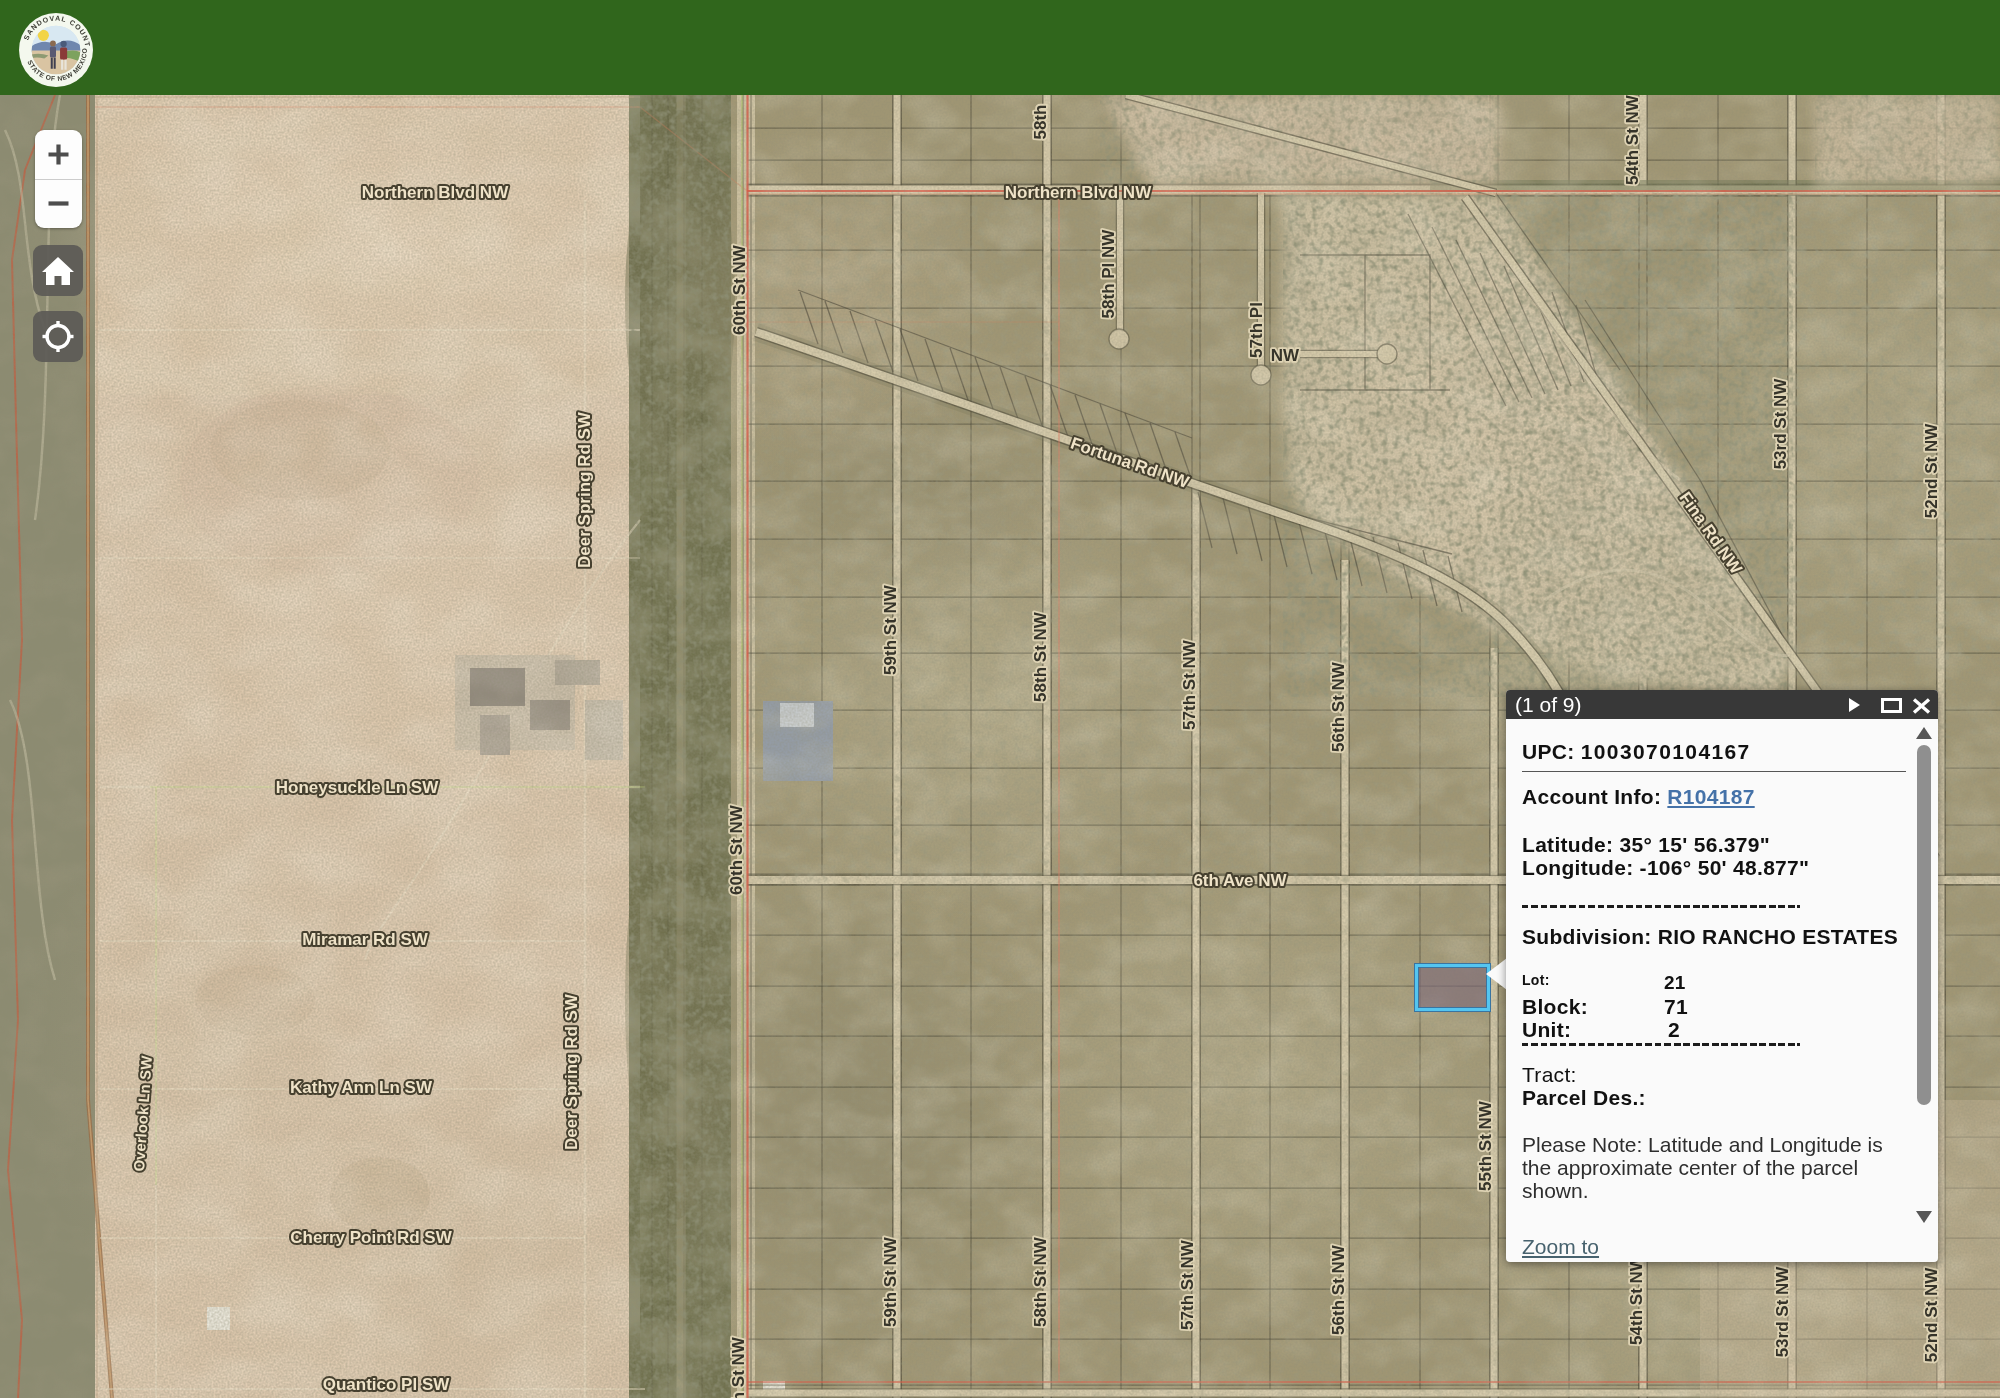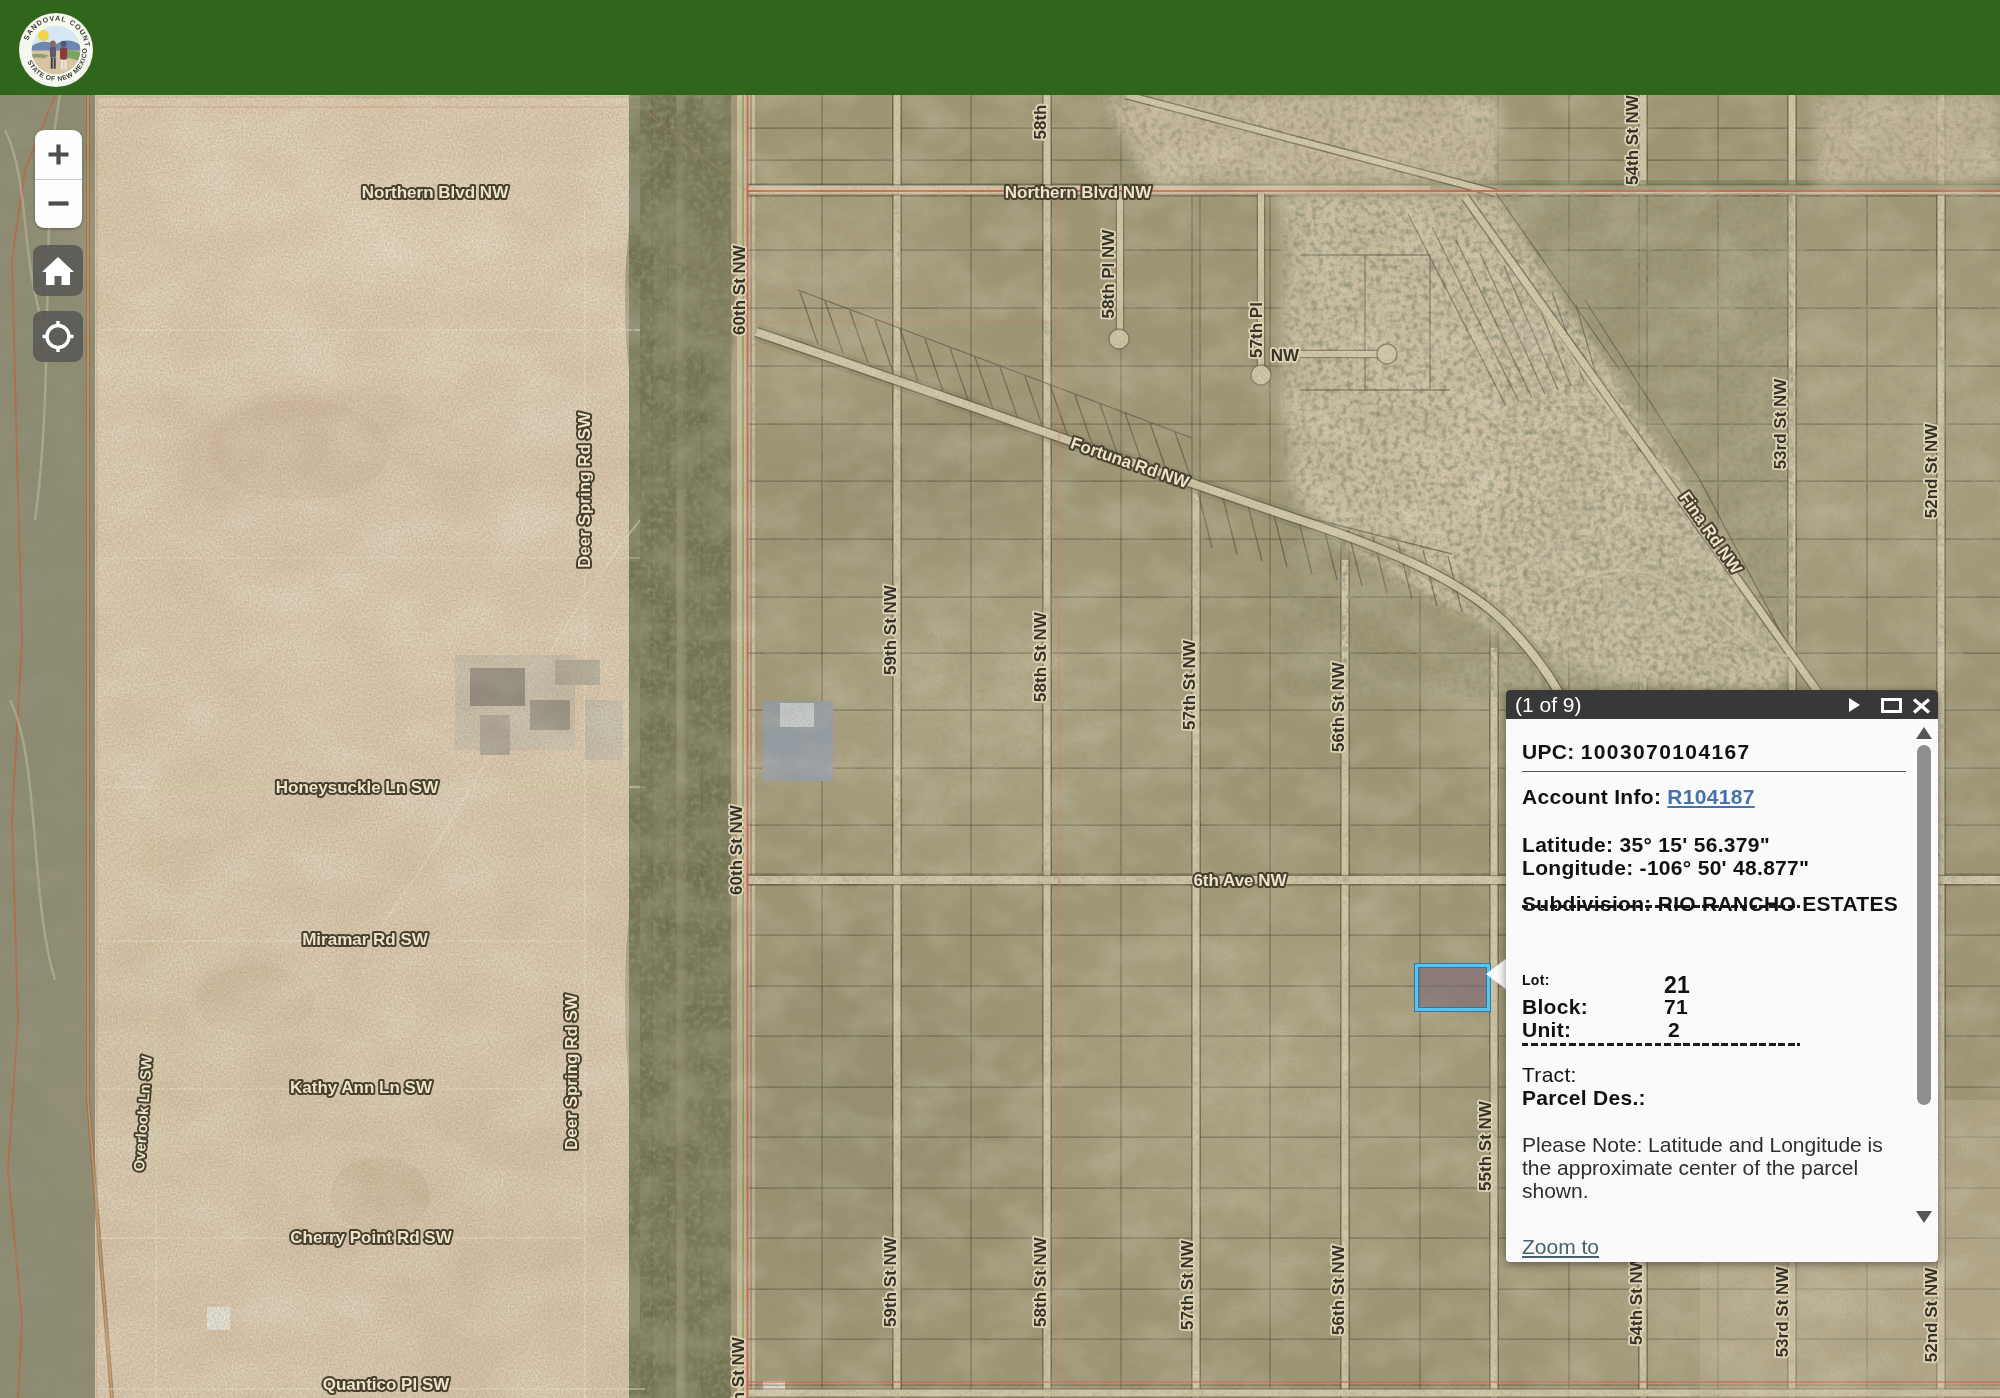--- a/index.html
+++ b/index.html
@@ -541,24 +541,24 @@
 <div class="abs" style="left:1522px;top:771px;width:384px;height:1px;background:#555555;"></div>
 
 <div class="abs" style="left:1522px;top:785px;font-size:21px;letter-spacing:0.3px;font-weight:bold;color:#111111;">Account Info: <span style="color:#4572a8;text-decoration:underline;">R104187</span></div>
 
 <div class="abs" style="left:1522px;top:833px;font-size:21px;letter-spacing:0.3px;font-weight:bold;color:#111111;">Latitude: 35° 15' 56.379"</div>
 
 <div class="abs" style="left:1522px;top:856px;font-size:21px;letter-spacing:0.3px;font-weight:bold;color:#111111;">Longitude: -106° 50' 48.877"</div>
 
 <div class="abs" style="left:1522px;top:905px;width:278px;height:3px;background:repeating-linear-gradient(90deg,#1c1c1c 0 6.5px,transparent 6.5px 9.5px);"></div>
 
-<div class="abs" style="left:1522px;top:892px;font-size:21px;letter-spacing:0.3px;font-weight:bold;color:#111111;">Subdivision: RIO RANCHO ESTATES</div>
+<div class="abs" style="left:1522px;top:925px;font-size:21px;letter-spacing:0.3px;font-weight:bold;color:#111111;">Subdivision: RIO RANCHO ESTATES</div>
 
 <div class="abs" style="left:1522px;top:972px;font-size:14px;letter-spacing:0.3px;font-weight:bold;color:#111111;">Lot:</div>
-<div class="abs" style="left:1664px;top:972px;font-size:23px;letter-spacing:0.3px;font-weight:bold;color:#111111;">21</div>
+<div class="abs" style="left:1664px;top:972px;font-size:19px;letter-spacing:0.3px;font-weight:bold;color:#111111;">21</div>
 
 <div class="abs" style="left:1522px;top:995px;font-size:21px;letter-spacing:0.3px;font-weight:bold;color:#111111;">Block:</div>
 <div class="abs" style="left:1664px;top:995px;font-size:21px;letter-spacing:0.3px;font-weight:bold;color:#111111;">71</div>
 
 <div class="abs" style="left:1522px;top:1018px;font-size:21px;letter-spacing:0.3px;font-weight:bold;color:#111111;">Unit:</div>
 <div class="abs" style="left:1668px;top:1018px;font-size:21px;letter-spacing:0.3px;font-weight:bold;color:#111111;">2</div>
 
 <div class="abs" style="left:1522px;top:1043px;width:278px;height:3px;background:repeating-linear-gradient(90deg,#1c1c1c 0 6.5px,transparent 6.5px 9.5px);"></div>
 
 <div class="abs" style="left:1522px;top:1063px;font-size:21px;letter-spacing:0.3px;font-weight:normal;color:#111111;">Tract:</div>

